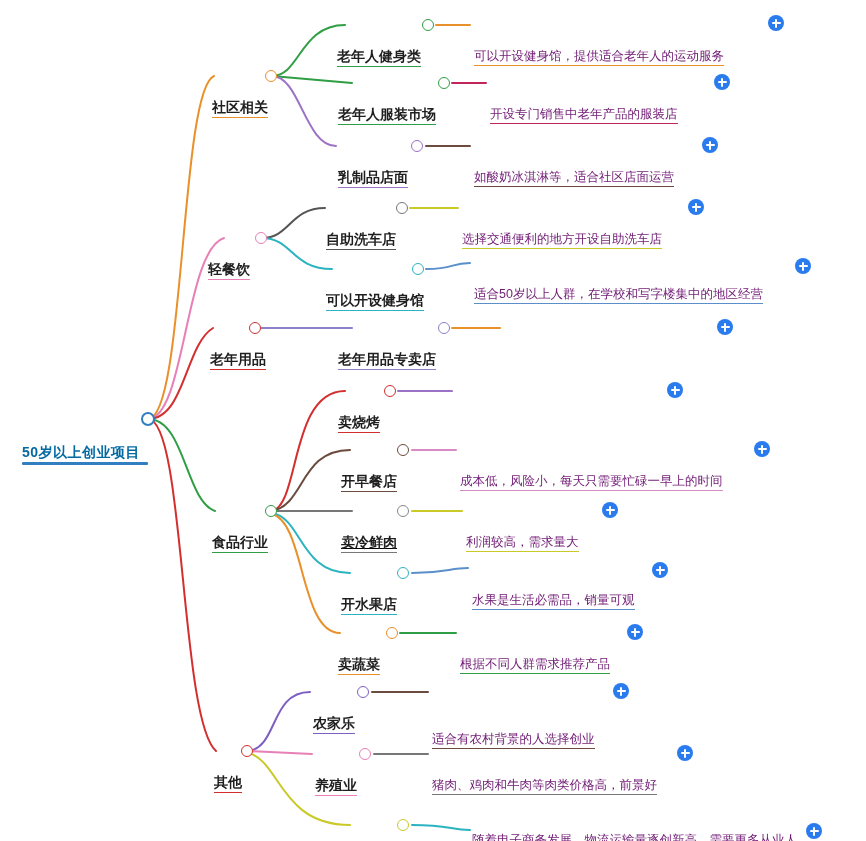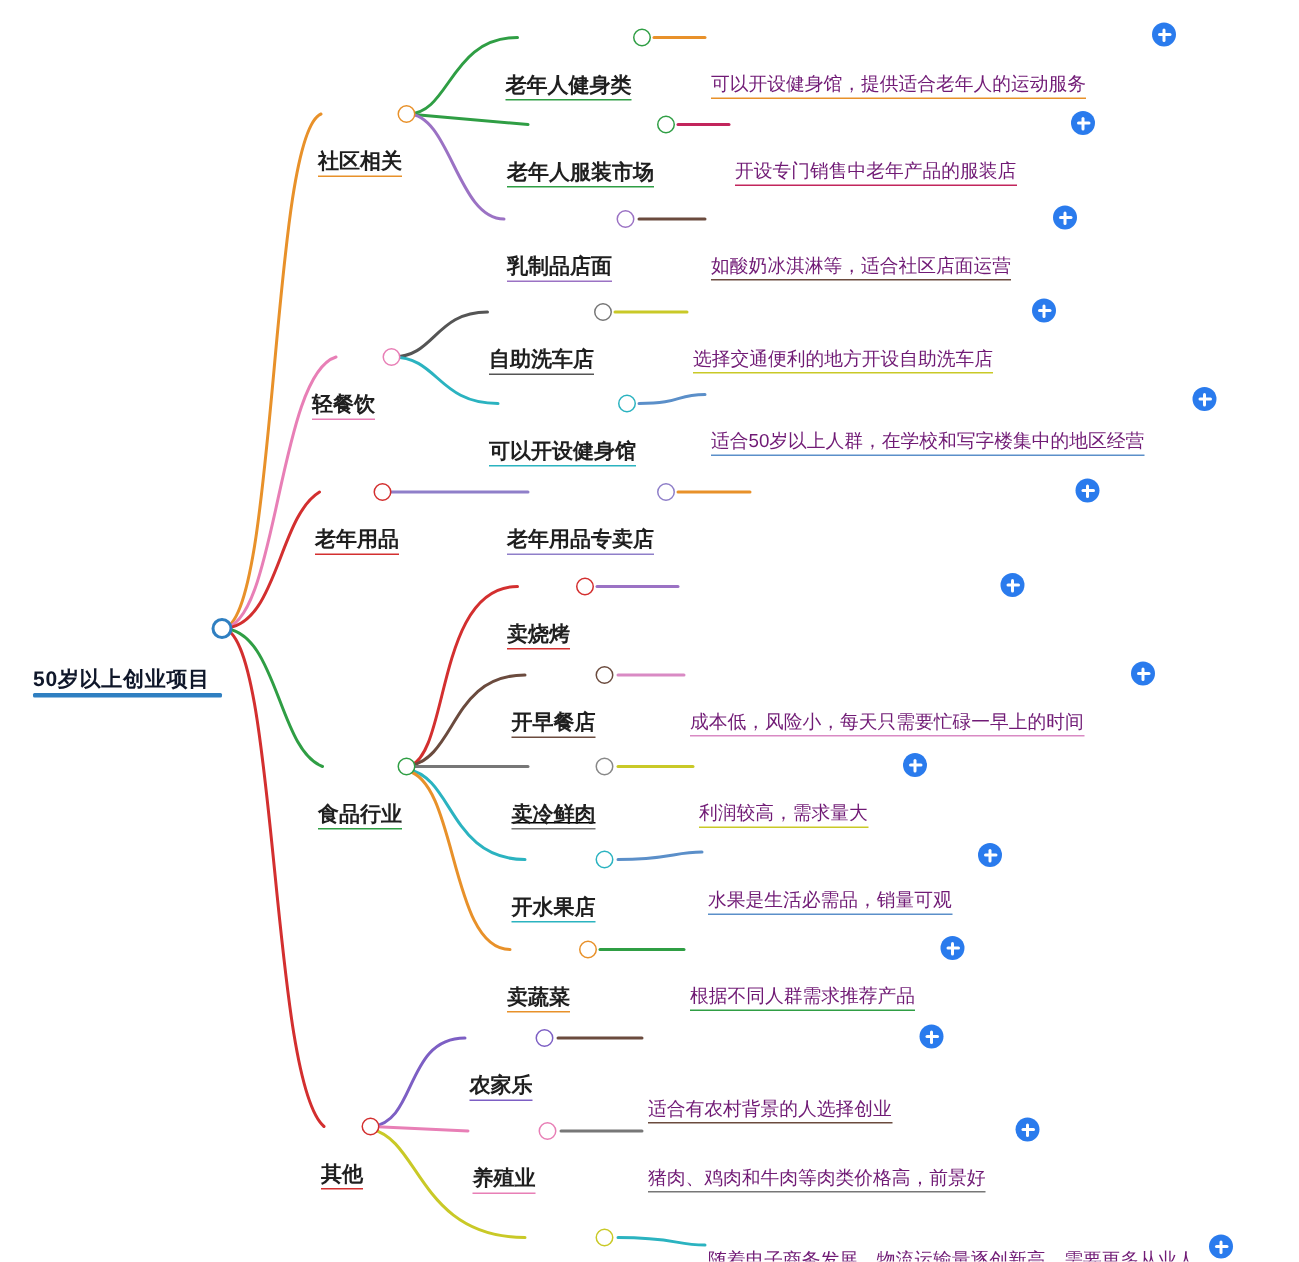--- a/index.html
+++ b/index.html
@@ -14,21 +14,21 @@
   #map{position:absolute;left:0;top:0;width:866px;height:841px;}
   svg.links{position:absolute;left:0;top:0;width:866px;height:841px;pointer-events:none;}
   .node{position:absolute;white-space:nowrap;margin-top:40px;}
   .node .label{
     display:block;
     color:#2b2b2b;
     line-height:1.25;
   }
   
   .root .label{
-    font-size:14px;font-weight:bold;color:#0f172a;letter-spacing:.5px;
+    font-size:14px;font-weight:bold;color:#0369a1;letter-spacing:.5px;
   }
   .root .underline{
     display:block;height:3px;background:#2f7fc1;border-radius:1px;
   }
   
   .lv1 .label{font-size:14px;font-weight:bold;color:#1f1f1f;}
   .lv1 .underline{display:block;height:1.4px;}
   
   .lv2 .label{font-size:14px;font-weight:bold;color:#1f1f1f;}
   .lv2 .underline{display:block;height:1.4px;}

